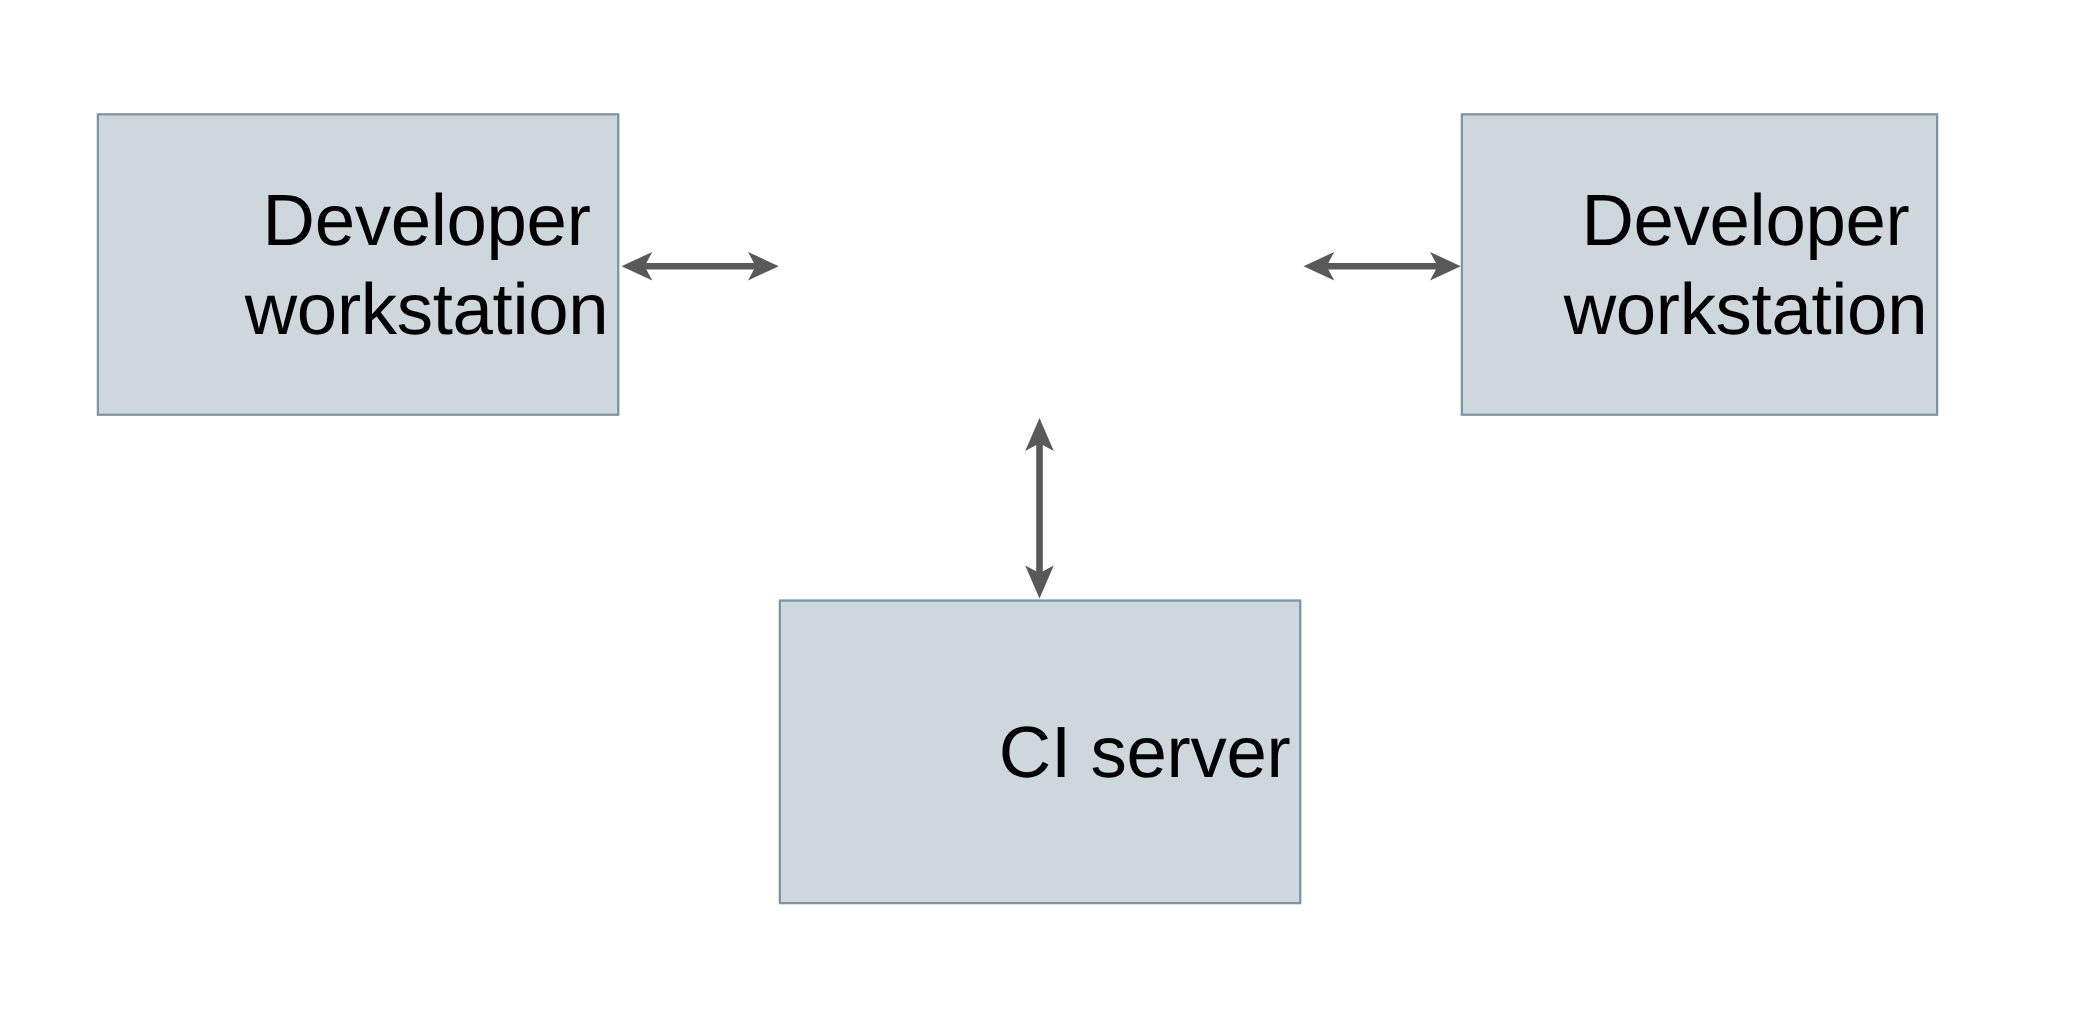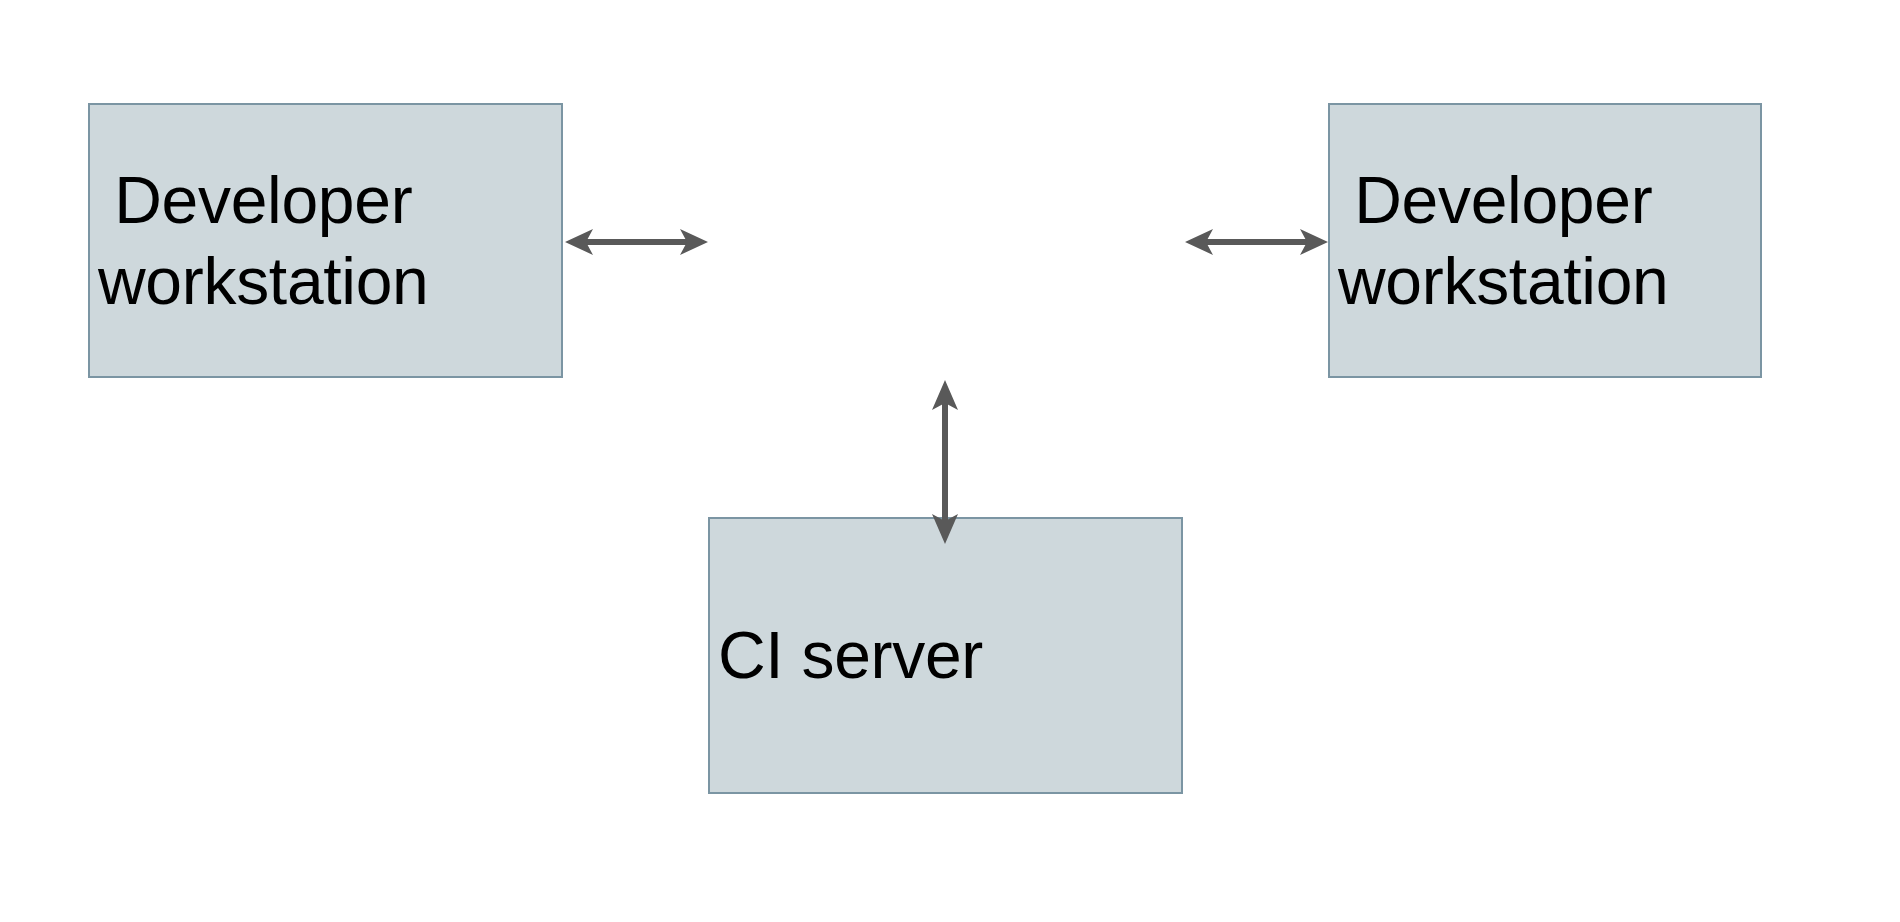--- a/index.html
+++ b/index.html
@@ -18,21 +18,21 @@
     background: #ffffff;
     overflow: hidden;
   }
   .node {
     position: absolute;
     box-sizing: border-box;
     background: #ced8dc;
     border: 2px solid #7b95a3;
     display: flex;
     align-items: center;
-    justify-content: flex-start;
+    justify-content: flex-end;
     text-align: center;
   }
   .node-label {
     font-size: 66px;
     line-height: 1.22;
     color: #000000;
     font-weight: 400;
     letter-spacing: -0.3px;
     white-space: pre-line;
     padding: 0 8px;
@@ -41,21 +41,21 @@
     position: absolute;
   }
   .edge svg {
     display: block;
     overflow: visible;
   }
   
   #node-dev-left   { left: 88px;   top: 103px;  width: 475px; height: 275px; }
   #node-shared     { left: 708px;  top: 103px;  width: 475px; height: 275px; }
   #node-dev-right  { left: 1328px; top: 103px;  width: 434px; height: 275px; }
-  #node-ci         { left: 708px;  top: 517px;  width: 475px; height: 277px; }
+  #node-ci         { left: 708px;  top: 545px;  width: 475px; height: 277px; }
   
   #edge-left   { left: 563px;  top: 212px; width: 147px; height: 60px; }
   #edge-right  { left: 1183px; top: 212px; width: 147px; height: 60px; }
   #edge-ci     { left: 915px;  top: 378px; width: 60px;  height: 168px; }
 </style>
 </head>
 <body>
 
 <div id="canvas">
 

